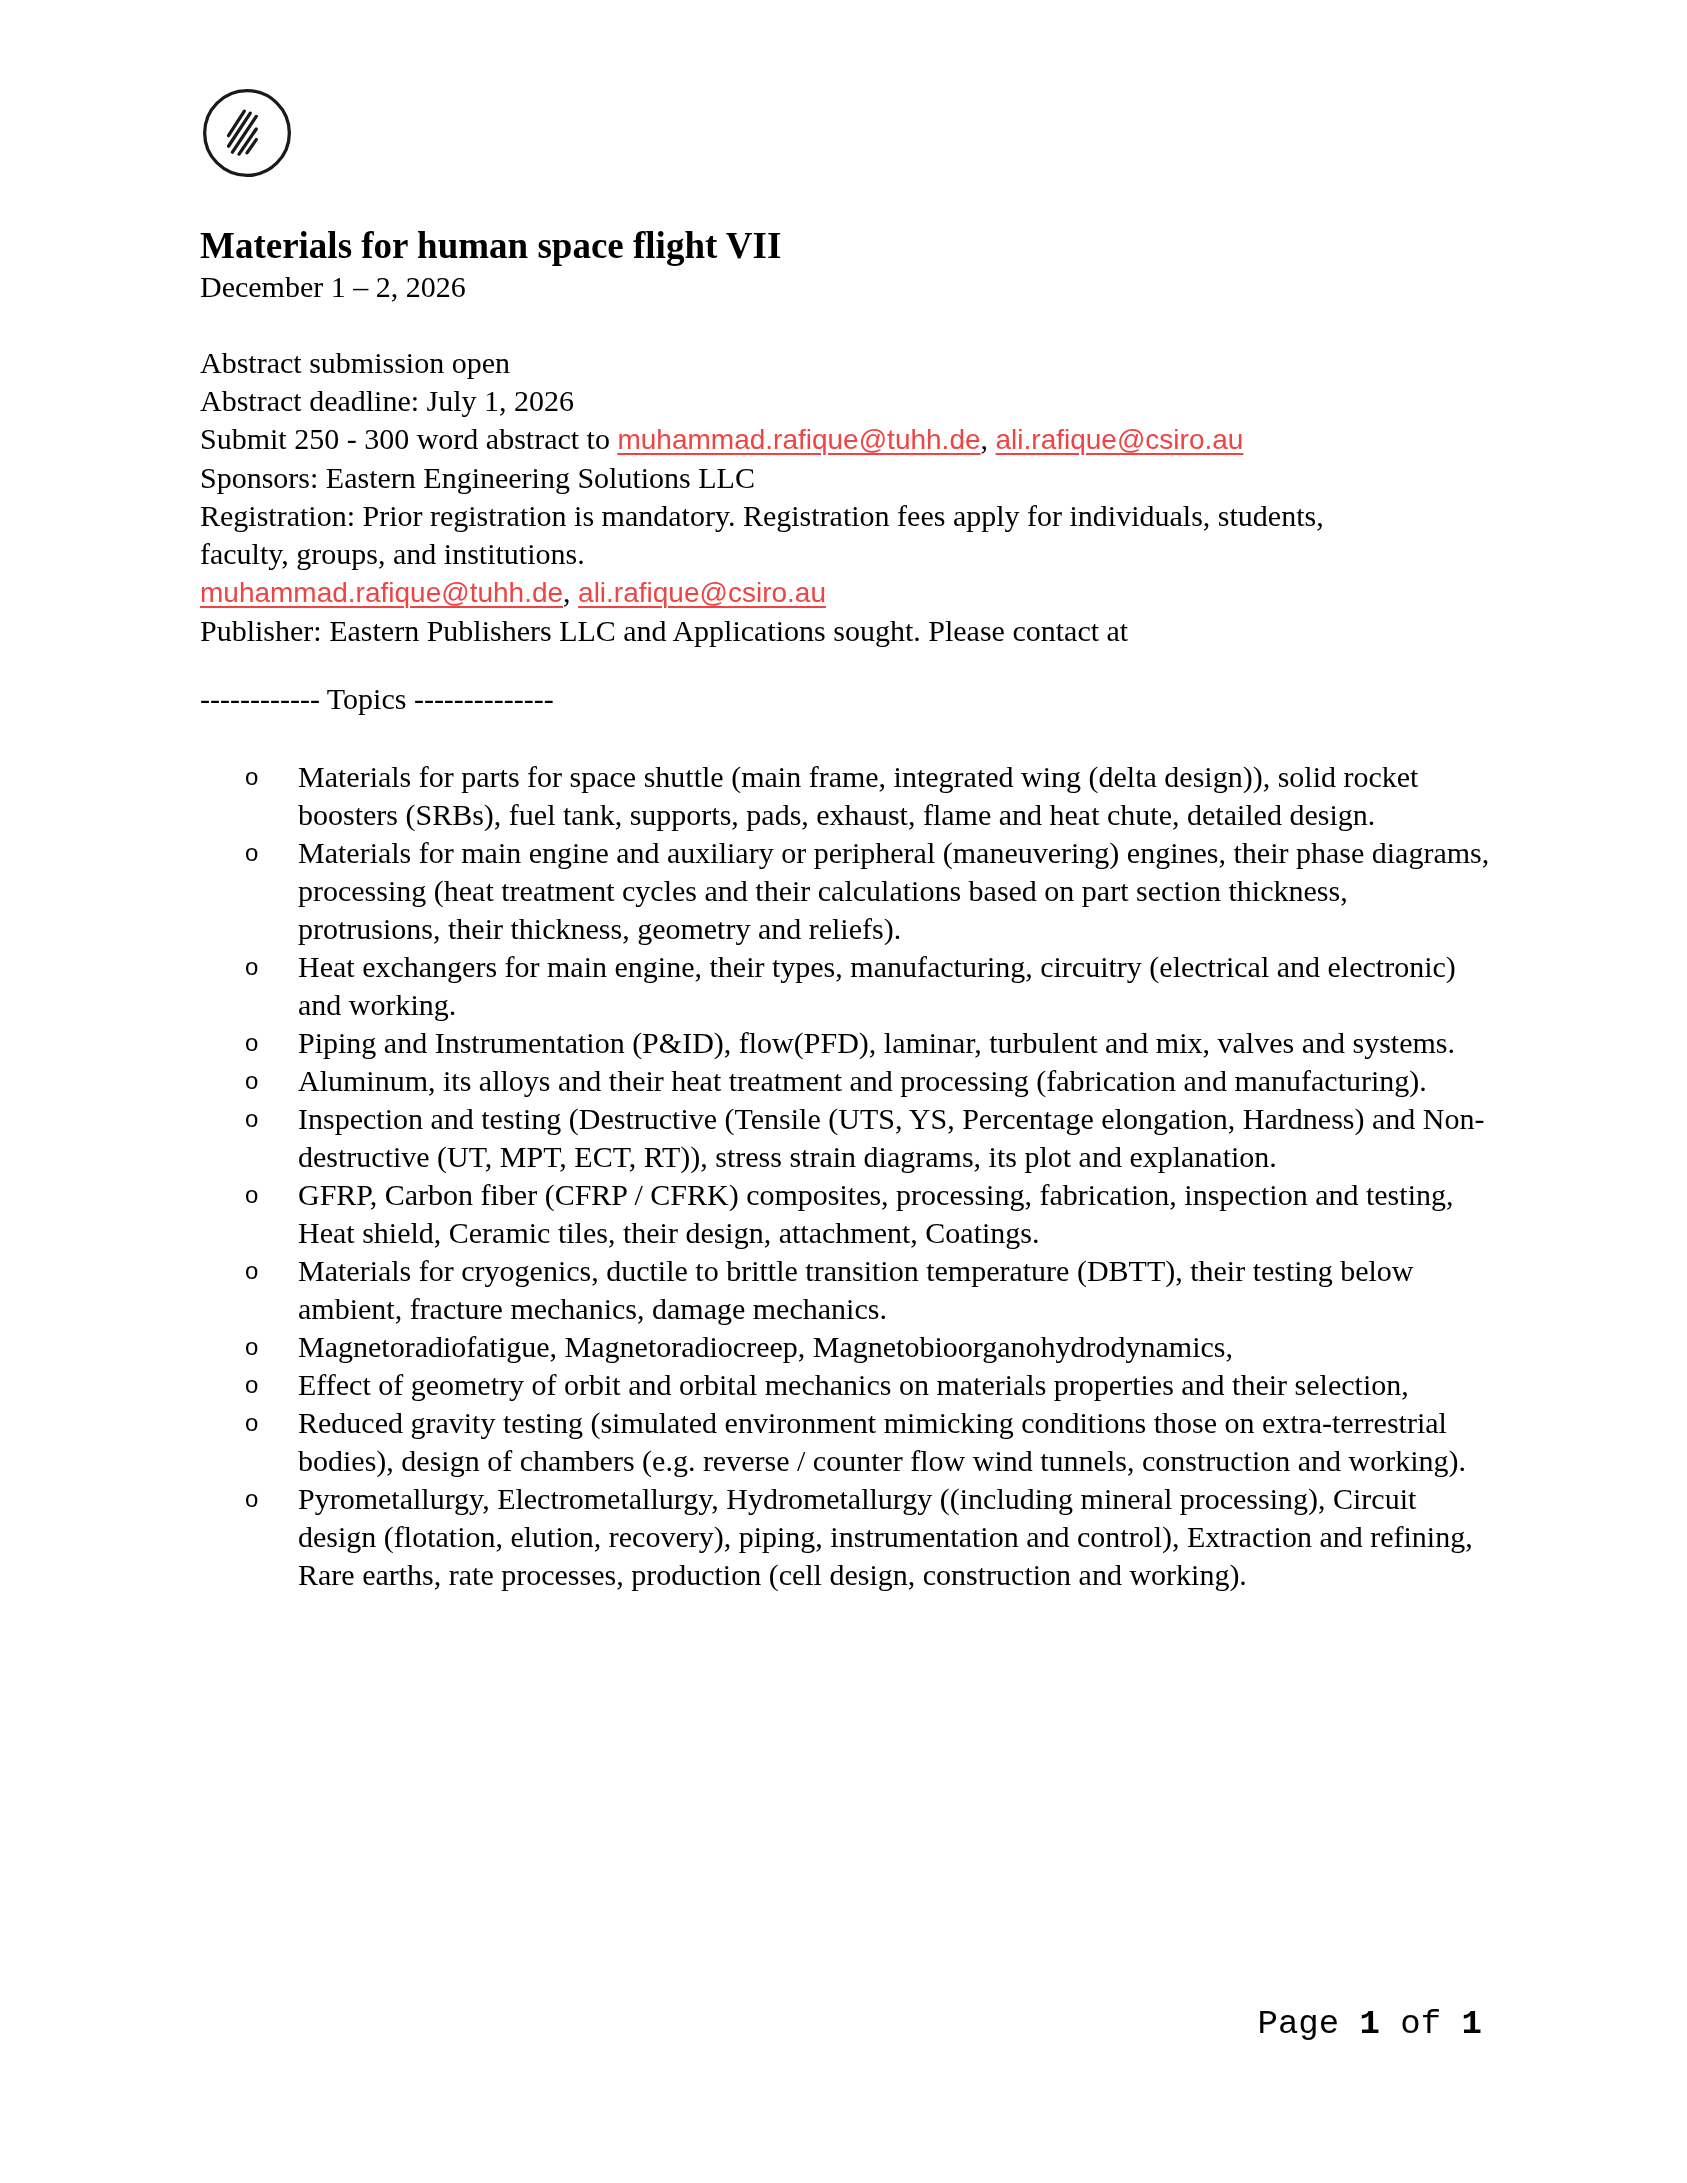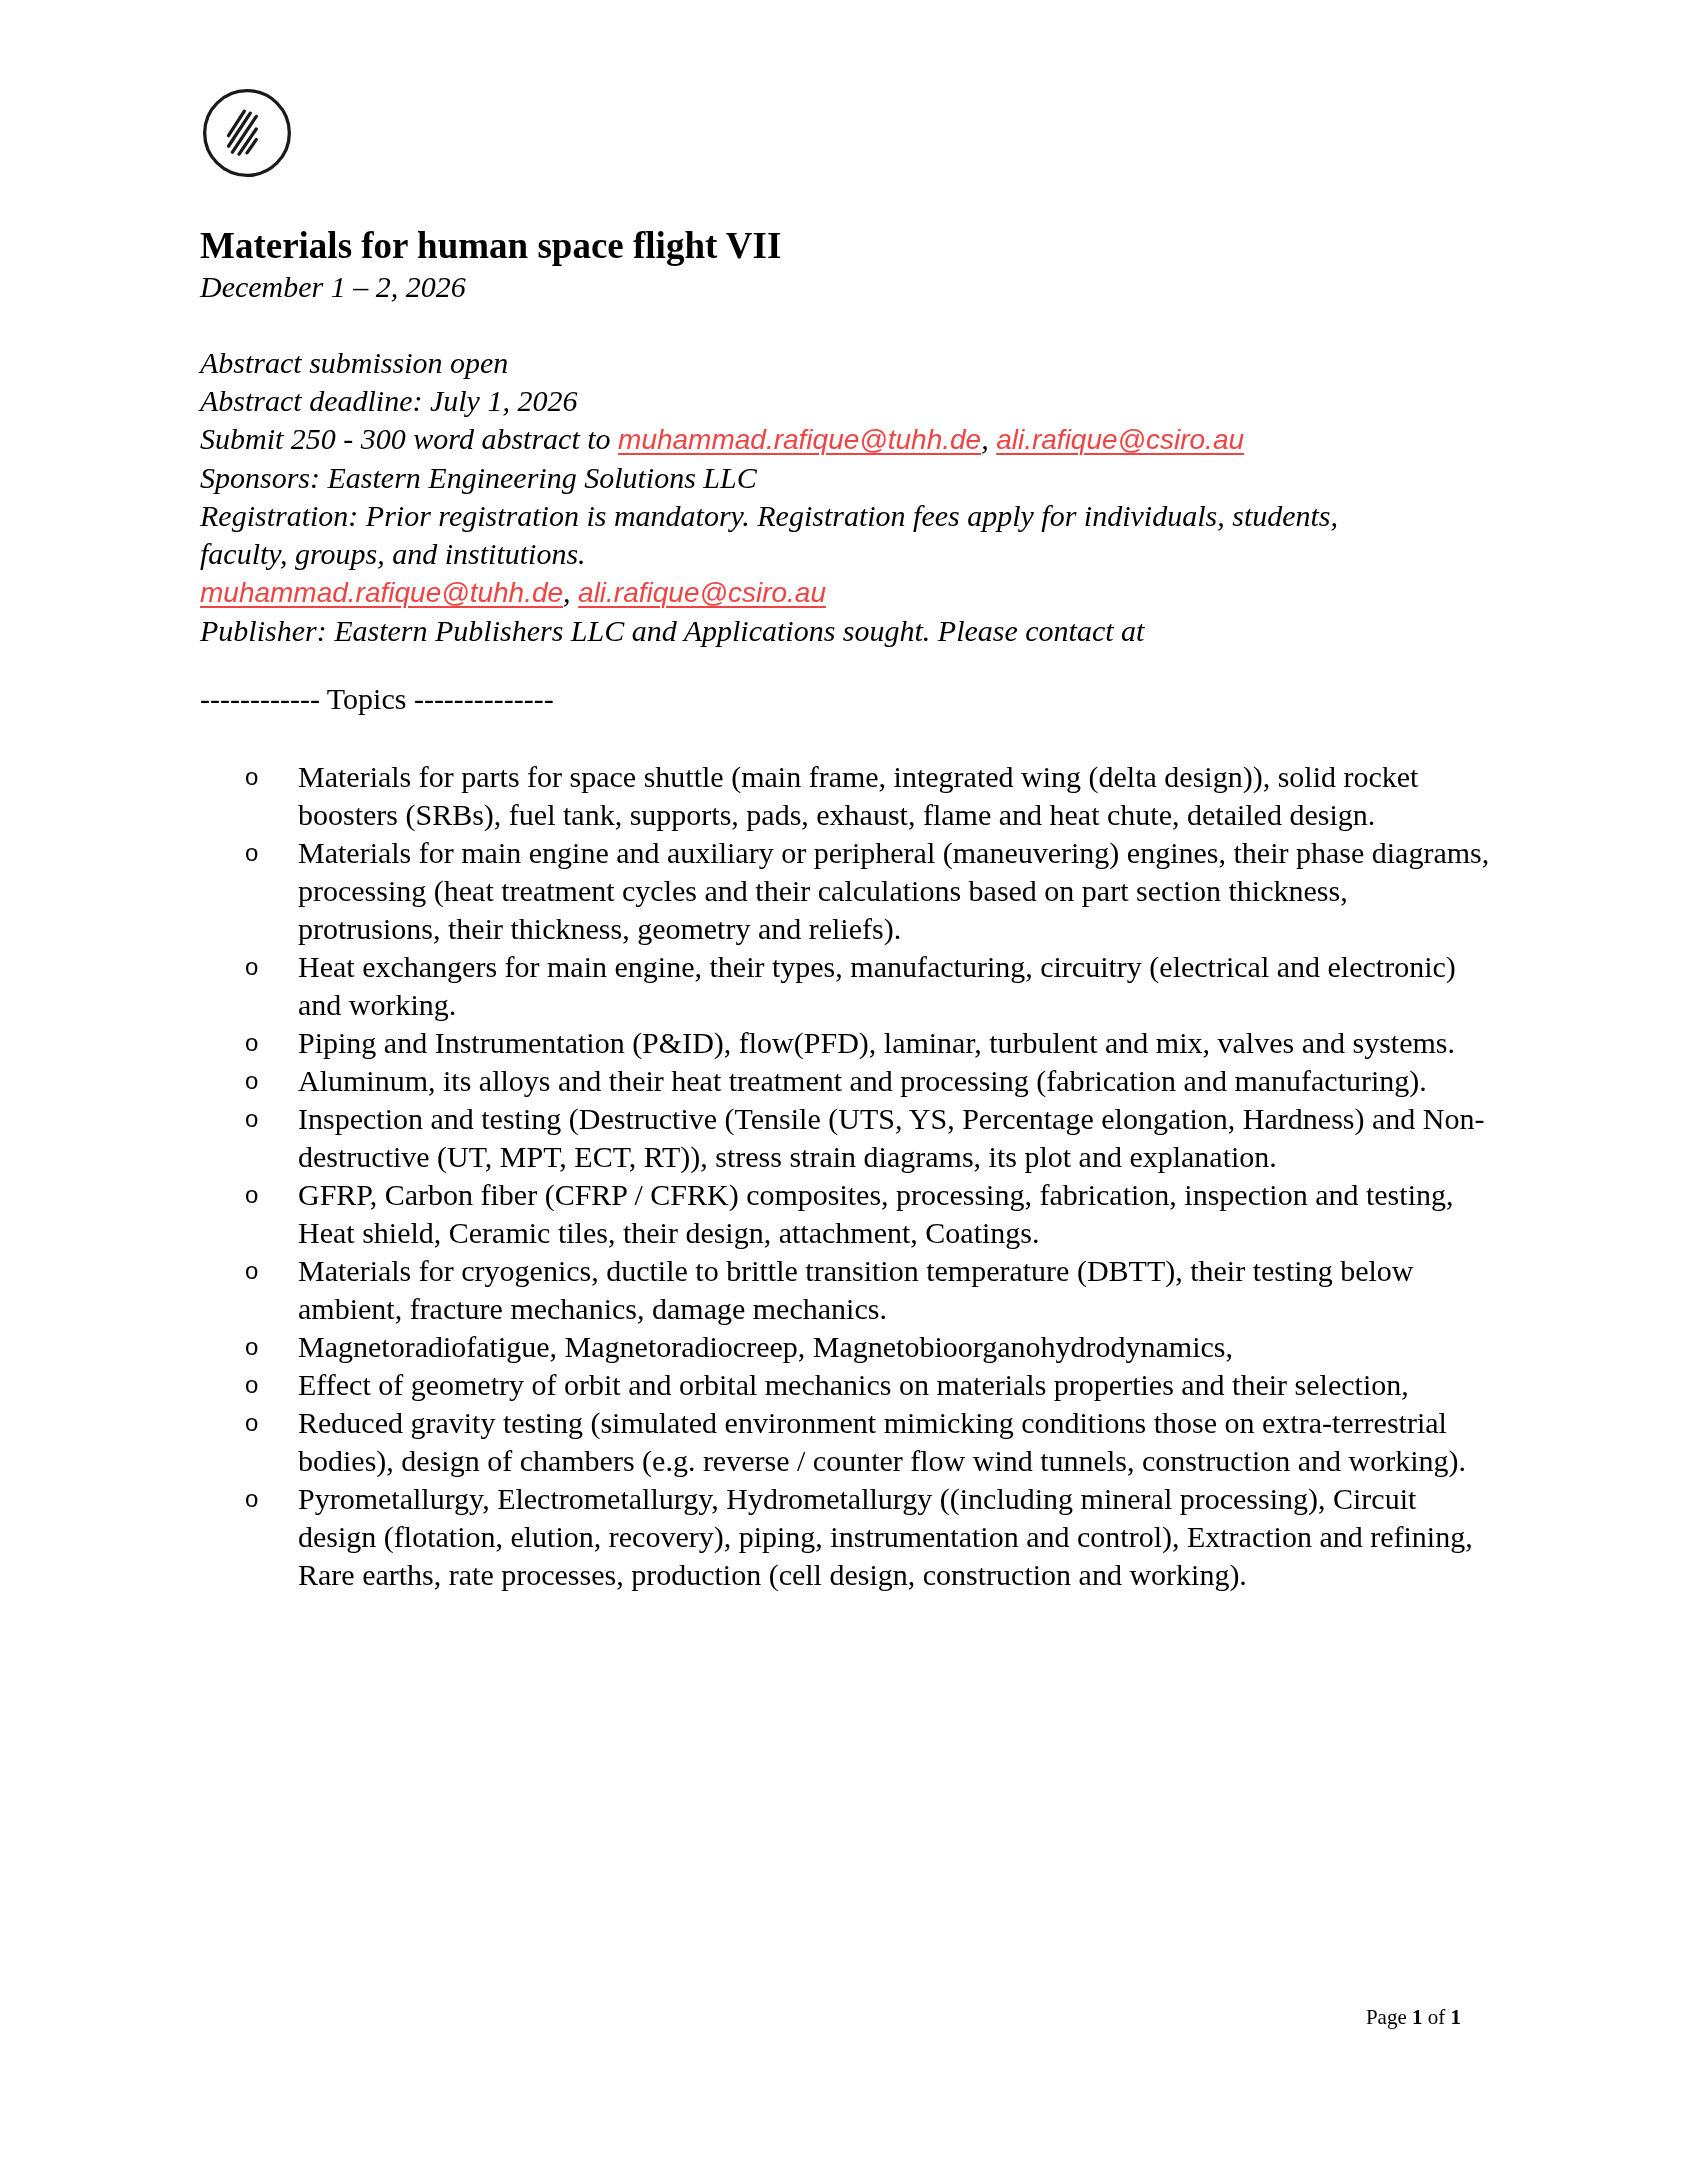--- a/index.html
+++ b/index.html
@@ -1,31 +1,31 @@
 <!DOCTYPE html>
 <html style="font-size:10.6px"><head>
 <meta charset="utf-8">
 <style>
   html, body { margin:0; padding:0; background:#ffffff; }
   body { width:1687px; height:2183px; position:relative; overflow:hidden;
          font-family:"Liberation Serif", "DejaVu Serif", serif; color:#000; }
   .logo { position:absolute; left:202px; top:88px; width:90px; height:90px; }
   .content { position:absolute; left:200px; top:224px; width:1290px; }
   .title { font-weight:bold; font-size:37px; line-height:44px; margin:0; }
-  .line { font-size:30px; line-height:38px; margin:0;font-style:italic; }
+  .line { font-size:30px; line-height:38px; margin:0; }
   .gap { height:38px; }
   a.link { color:#ef4444; text-decoration:underline; text-decoration-thickness:2px;
            text-underline-offset:4px; font-family:"Liberation Sans","DejaVu Sans",sans-serif;
            font-size:28px; }
   .topics-heading { font-size:30px; line-height:38px; }
   ul.topics { list-style:none; margin:40px 0 0 0; padding:0; }
   ul.topics li { position:relative; padding-left:98px; font-size:30px; line-height:38px; }
   ul.topics li .bullet { position:absolute; left:45px; top:0; font-family:"Liberation Sans","DejaVu Sans",sans-serif; font-size:24px; }
-  .footer { position:absolute; right:226px; top:2005px; font-family:Liberation Serif, serif;
-            font-size:21px; }
+  .footer { position:absolute; right:205px; top:2005px; font-family:Liberation Mono, monospace;
+            font-size:34px; }
   .footer b { font-weight:bold; }
 </style>
 </head>
 <body>
 
 <svg class="logo" viewBox="0 0 136 136">
   <circle cx="68" cy="68" r="64" fill="none" stroke="#1a1a1a" stroke-width="5"></circle>
   <g stroke="#1a1a1a" stroke-width="5" stroke-linecap="round">
     <line x1="40" y1="72" x2="64" y2="35"></line>
     <line x1="40" y1="88" x2="73" y2="38"></line>

